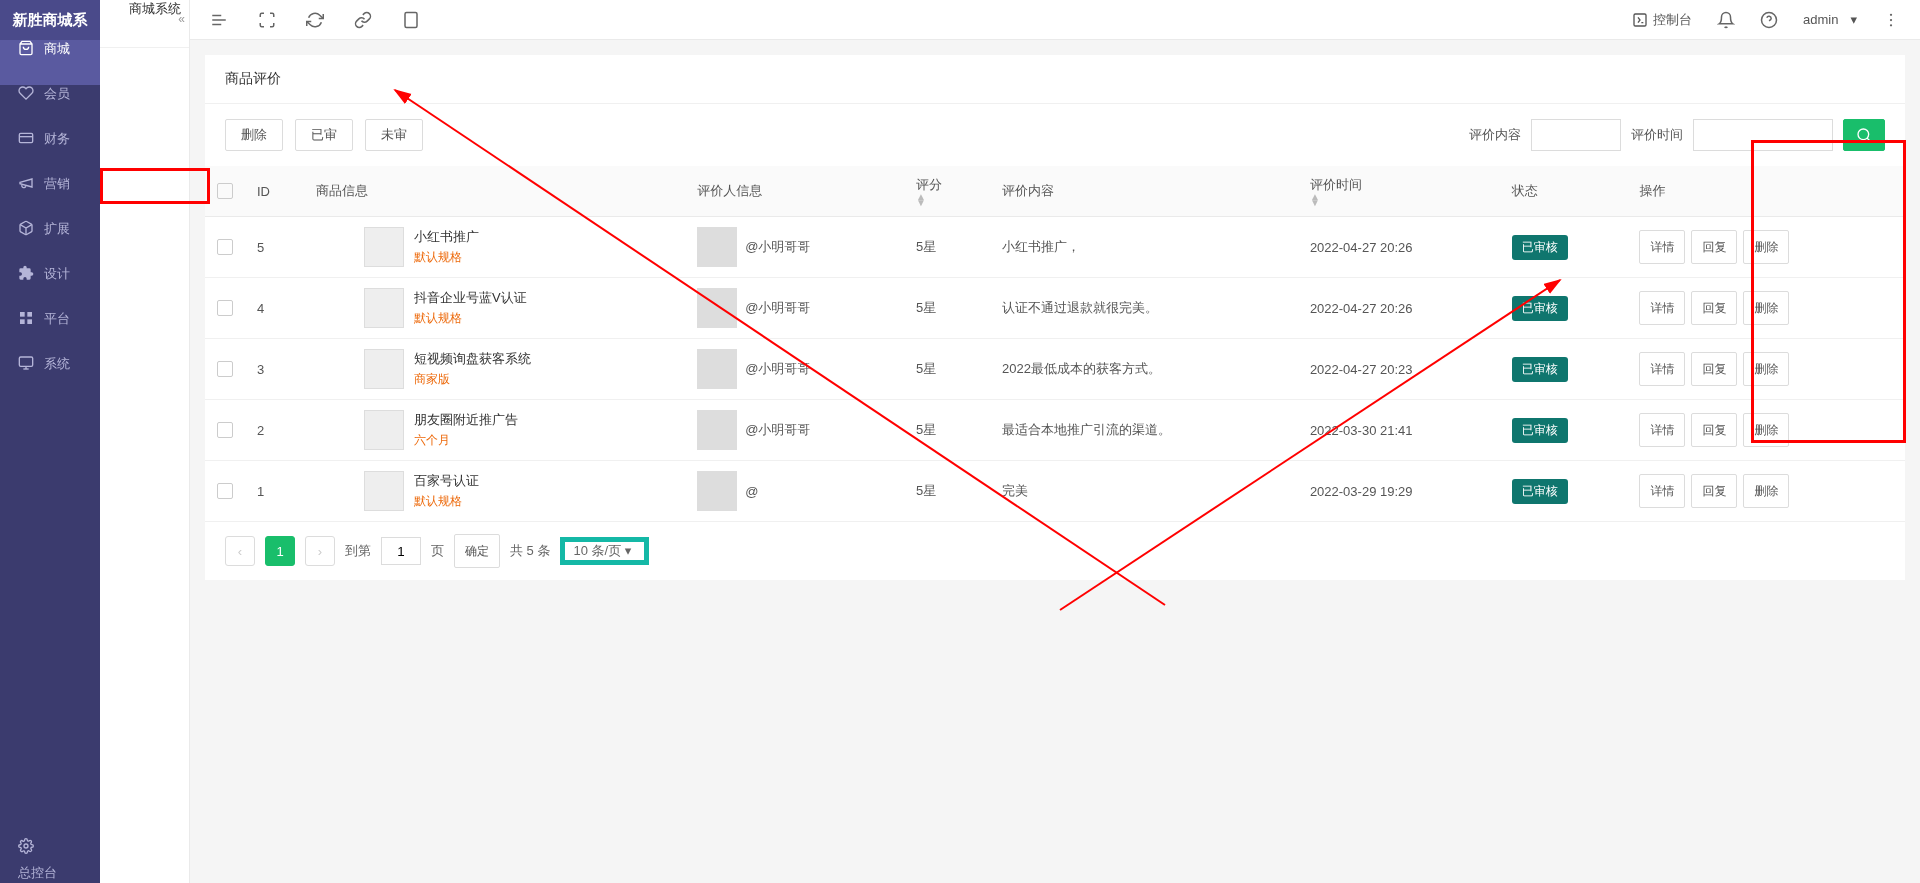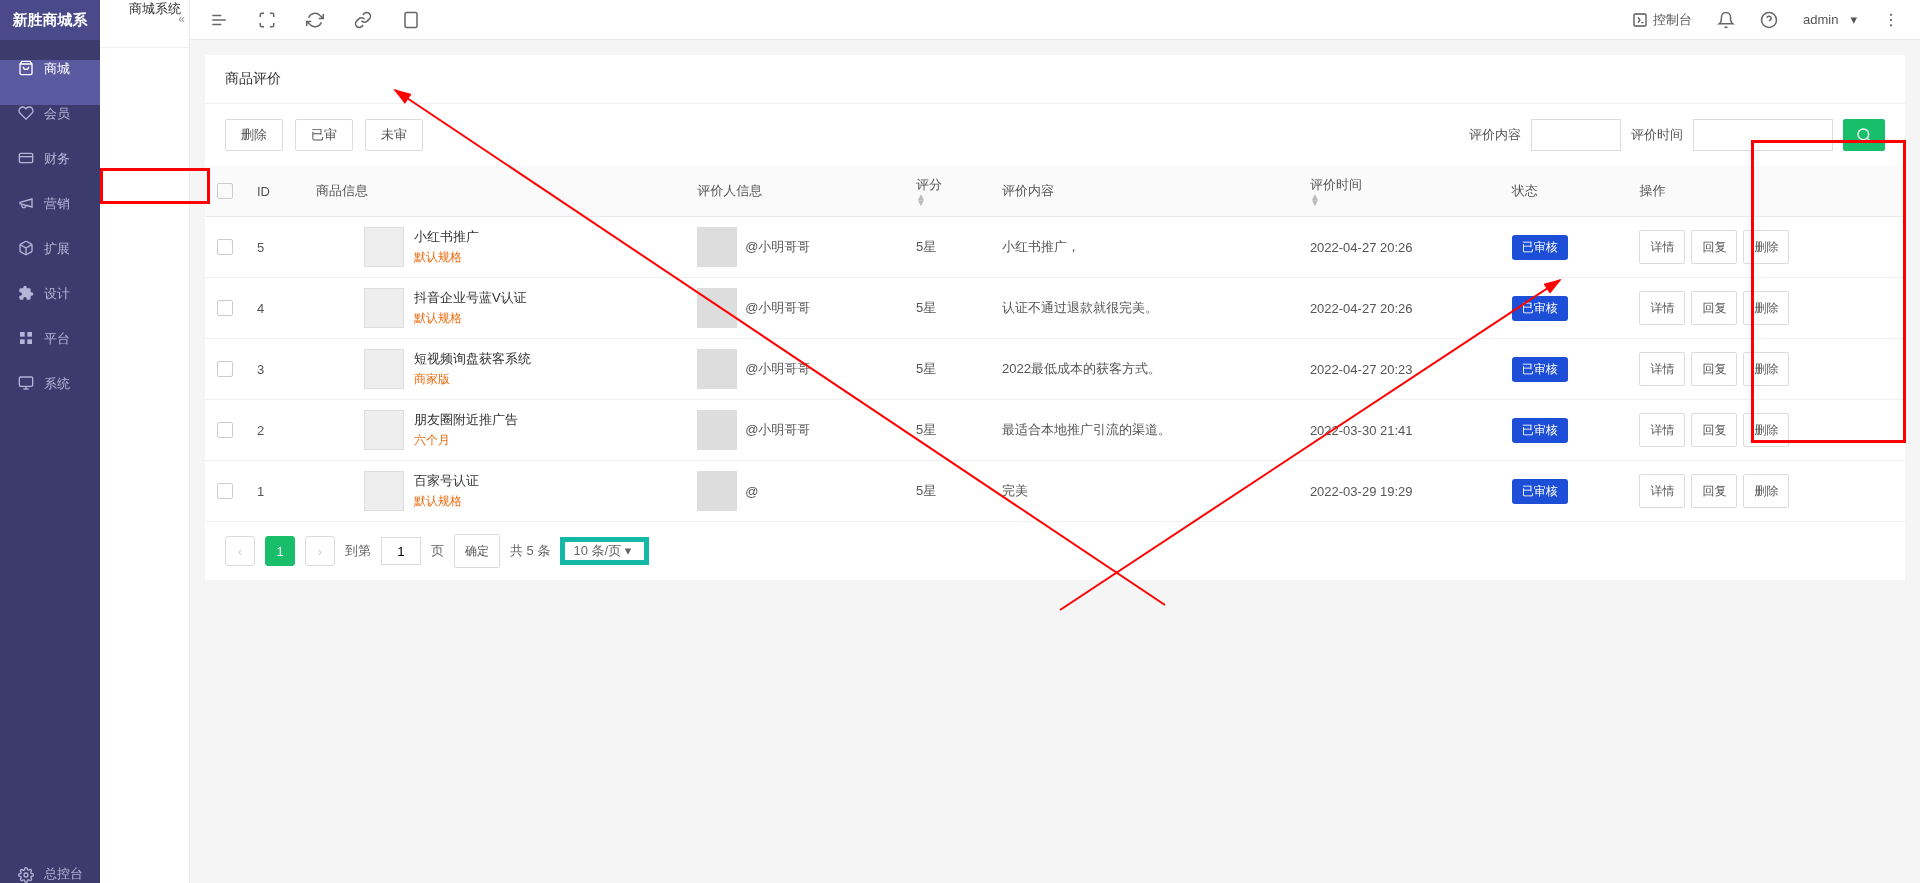--- a/index.html
+++ b/index.html
@@ -1,26 +1,26 @@
 <!DOCTYPE html>
 <html><head>
 <meta charset="utf-8">
 <style>
 * { margin: 0; padding: 0; box-sizing: border-box; }
 body { font-family: -apple-system, "PingFang SC", "Microsoft YaHei", sans-serif; font-size: 14px; color: #333; background: #f5f5f5; }
 .app { display: flex; height: 100vh; }
 
 
-.nav-main { width: 100px; background: #3b3b6e; color: #b5b5d8; display: flex; flex-direction: column; gap: 20px; }
+.nav-main { width: 100px; background: #3b3b6e; color: #b5b5d8; display: flex; flex-direction: column; }
 .nav-logo { height: 40px; background: #4a4a8a; color: #fff; display: flex; align-items: center; justify-content: center; font-weight: bold; font-size: 15px; }
 .nav-items { flex: 1; }
 .nav-item { height: 45px; display: flex; align-items: flex-start; padding-left: 18px; gap: 10px; cursor: pointer; font-size: 13px; }
 .nav-item.active { background: #5a5aa0; color: #fff; }
 .nav-icon { width: 16px; height: 16px; display: inline-flex; align-items: center; justify-content: center; }
-.nav-bottom { height: 45px; display: flex; align-items: flex-end; padding-left: 18px; gap: 10px; cursor: pointer; font-size: 13px; }
+.nav-bottom { height: 45px; display: flex; align-items: flex-start; padding-left: 18px; gap: 10px; cursor: pointer; font-size: 13px; flex-direction: column; }
 
 
 .nav-sub { width: 90px; background: #fff; border-right: 1px solid #eaeaea; position: relative; }
 .nav-sub-title { height: 48px; display: flex; padding-left: 29px; font-size: 13px; color: #333; border-bottom: 1px solid #f0f0f0; position: relative; }
 .nav-sub-collapse { position: absolute; right: 4px; top: 12px; color: #999; font-size: 12px; cursor: pointer; }
 .nav-sub-items { padding-top: 8px; }
 .nav-sub-item { height: 40px; display: flex; align-items: center; padding-left: 12px; font-size: 13px; cursor: pointer; color: #555; }
 .nav-sub-item.active { background: #edf2ff; color: #3b5bdb; }
 
 
@@ -53,21 +53,21 @@
 .sort-icon span { display: block; line-height: 6px; }
 
 .product-cell { display: flex; align-items: center; gap: 10px; margin-left: 48px; }
 .product-thumb { width: 40px; height: 40px; background: #eee; border: 1px solid #ddd; flex-shrink: 0; }
 .product-info .pname { color: #333; }
 .product-info .pspec { color: #ed6a0c; font-size: 12px; margin-top: 3px; }
 
 .reviewer-cell { display: flex; align-items: center; gap: 8px; }
 .avatar { width: 40px; height: 40px; background: #ddd; flex-shrink: 0; }
 
-.badge { display: inline-block; padding: 4px 10px; background: #1d4ed8; color: #fff; border-radius: 3px; font-size: 12px; }
+.badge { display: inline-block; padding: 4px 10px; background: #0f766e; color: #fff; border-radius: 3px; font-size: 12px; }
 
 .action-cell { display: flex; gap: 6px; }
 
 
 .pagination { padding: 12px 20px; display: flex; align-items: center; gap: 10px; font-size: 13px; color: #666; }
 .page-btn { width: 30px; height: 30px; border: 1px solid #dcdcdc; background: #fff; display: inline-flex; align-items: center; justify-content: center; cursor: pointer; border-radius: 3px; }
 .page-btn.active { background: #19be6b; color: #fff; border-color: #19be6b; }
 .page-btn.disabled { color: #ccc; cursor: not-allowed; }
 .page-input { width: 40px; height: 28px; border: 1px solid #dcdcdc; text-align: center; }
 .page-select { height: 28px; border: 5px solid #14b8a6; padding: 0 13px 0 8px; position: relative; background: #fff; }

